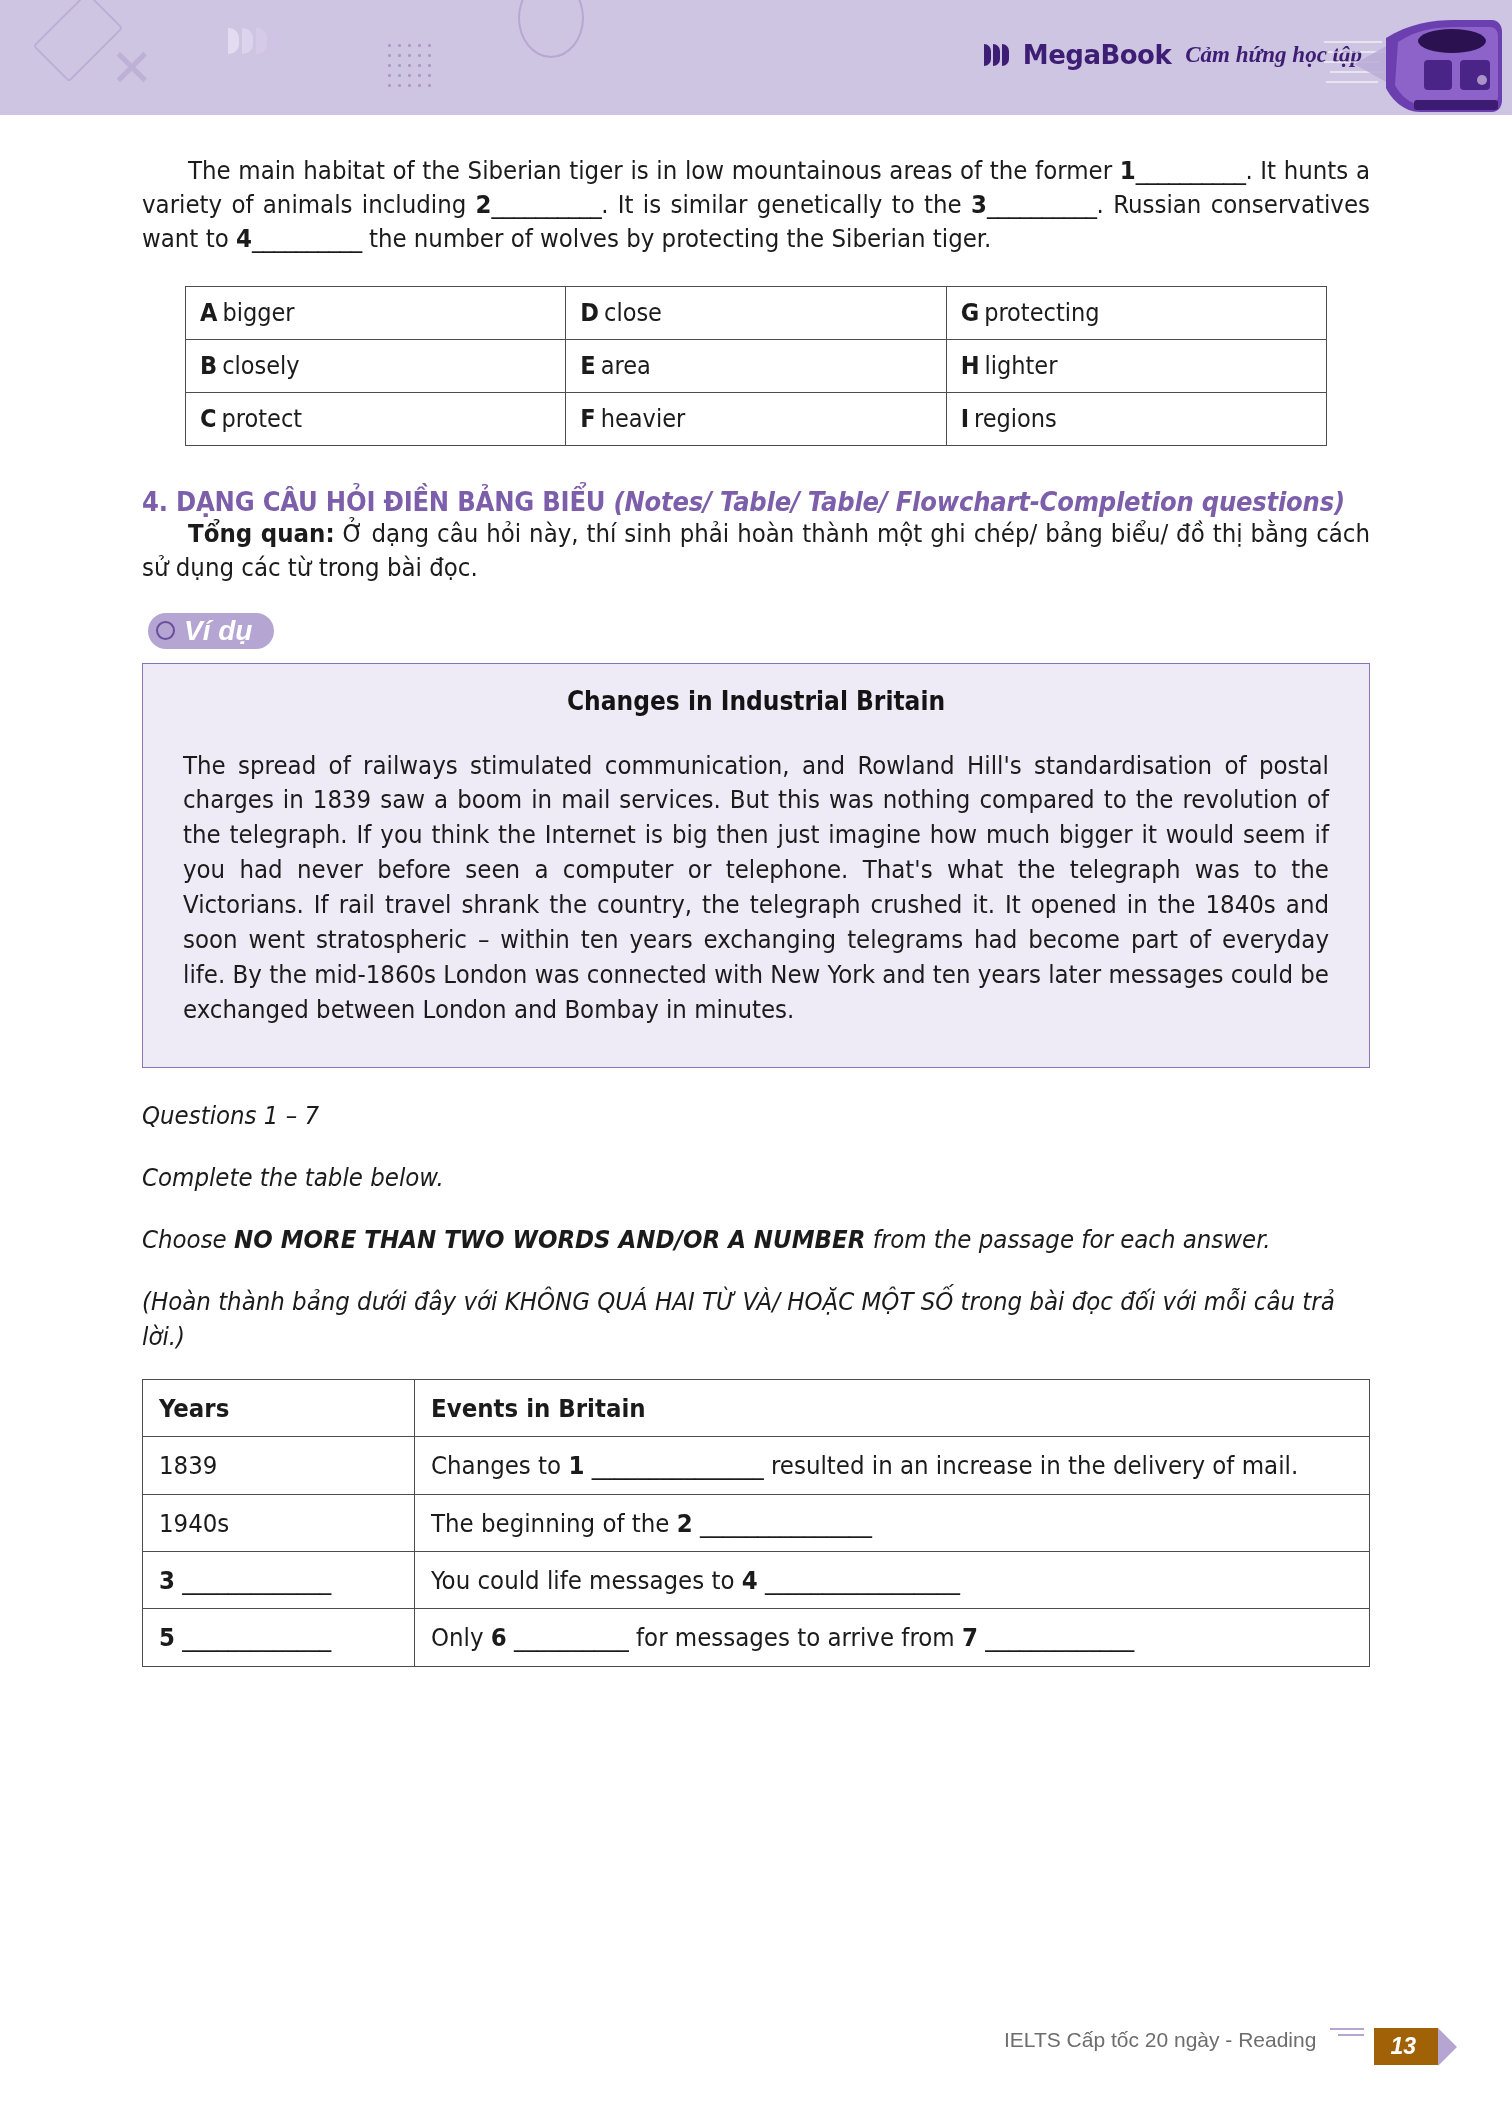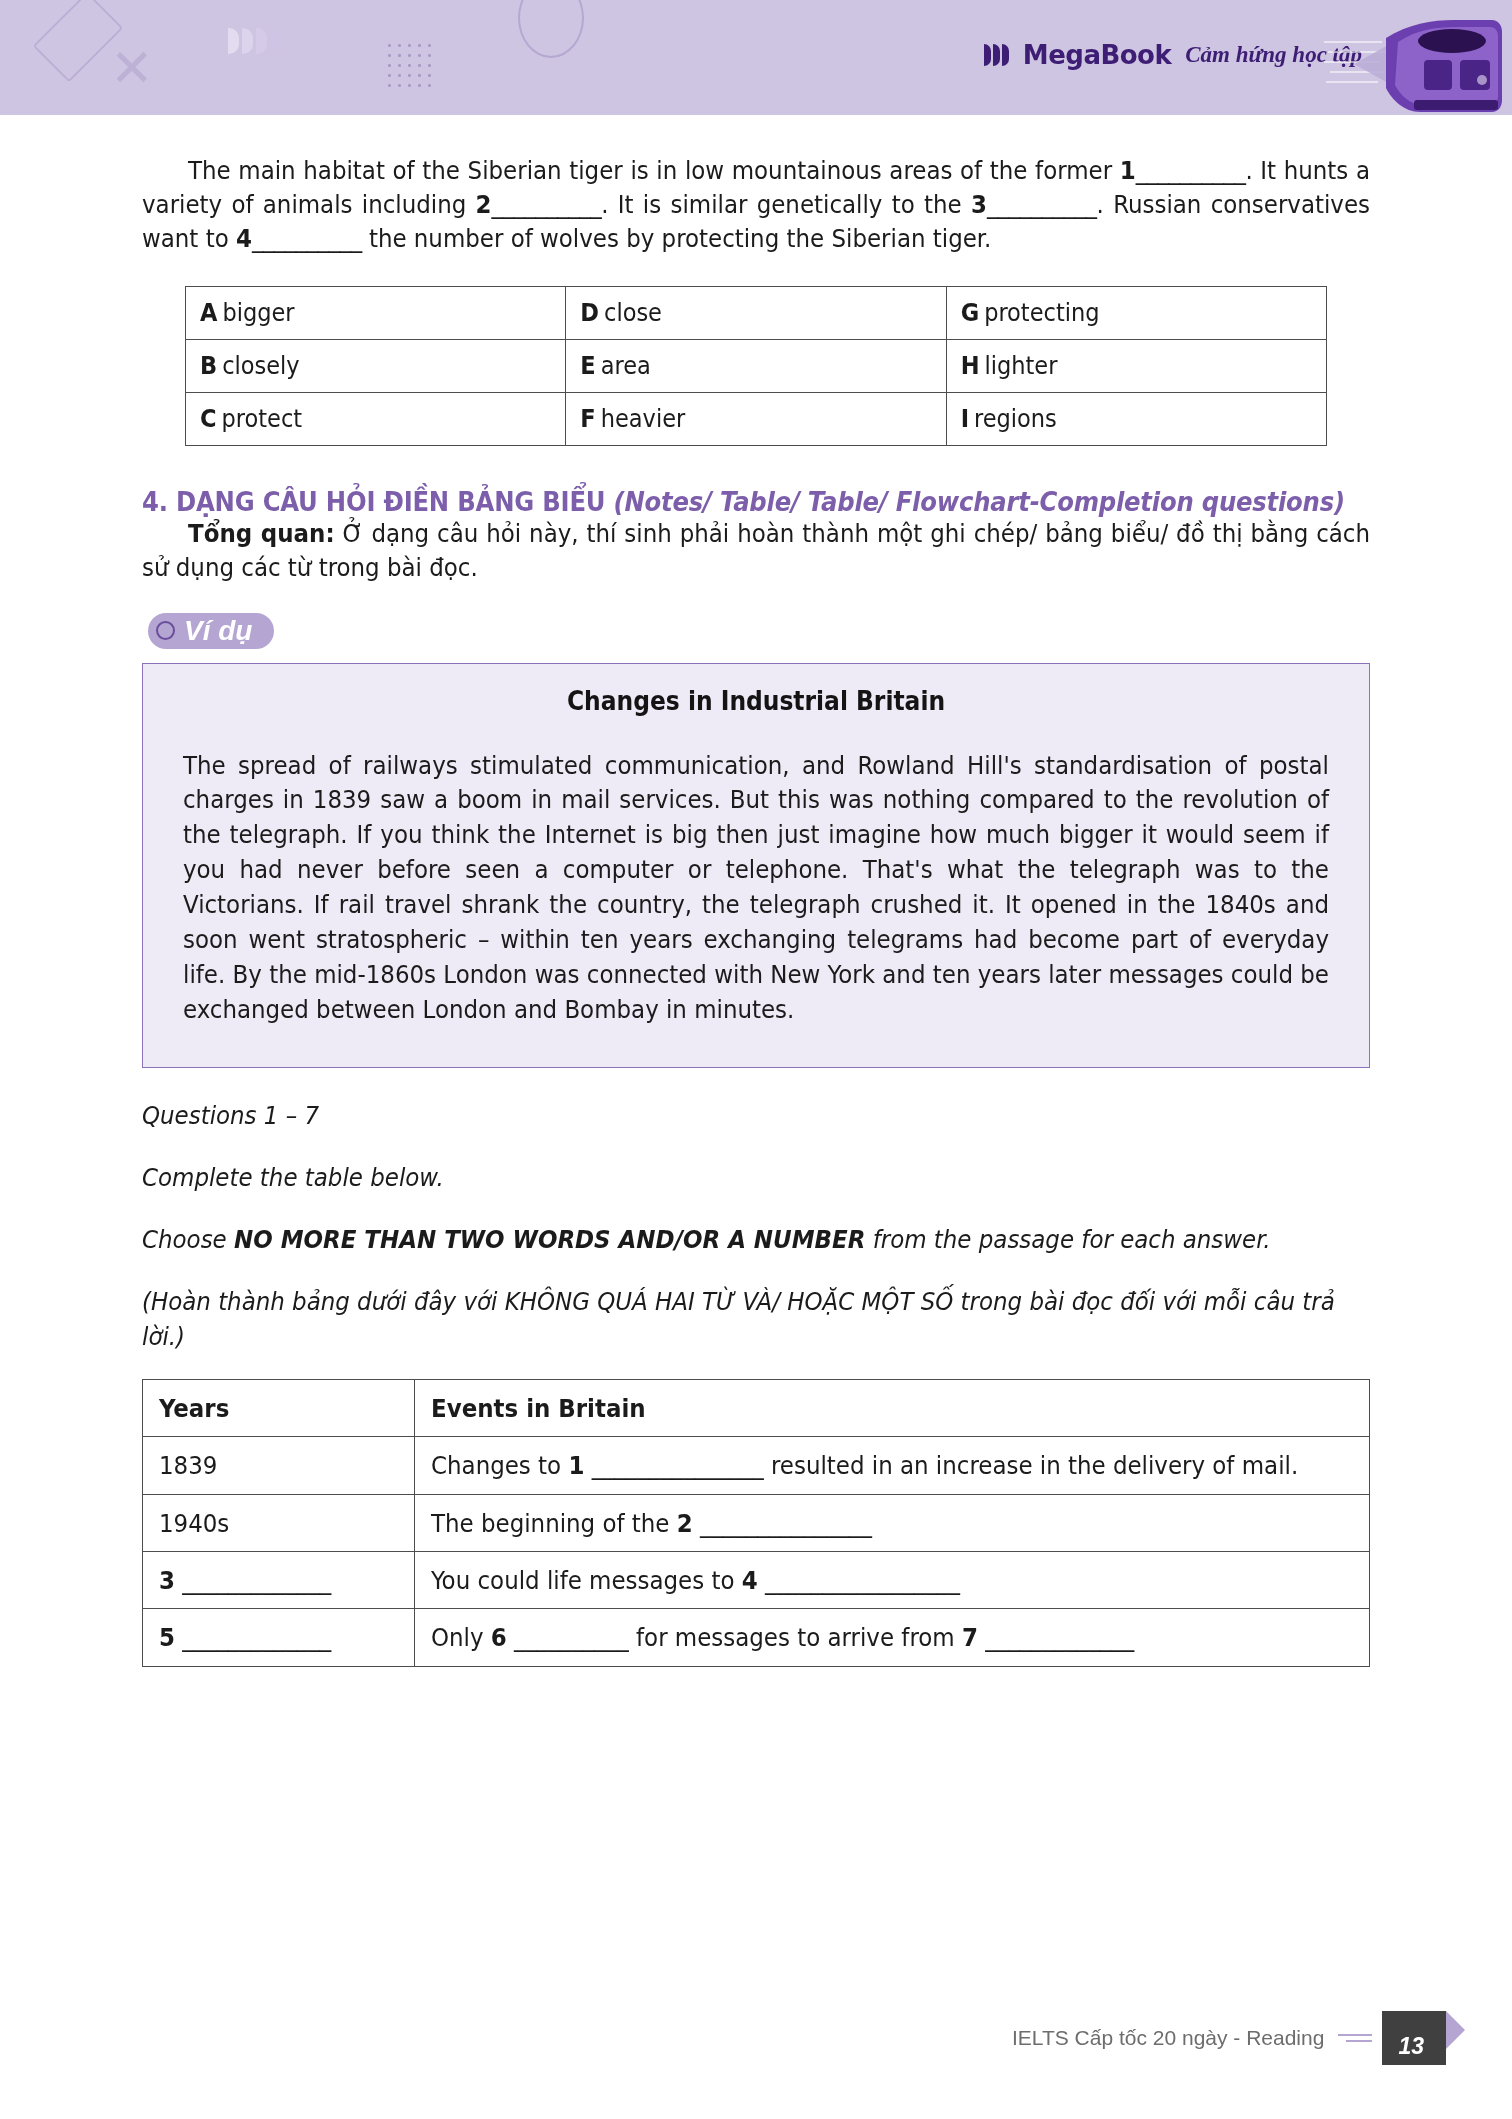--- a/index.html
+++ b/index.html
@@ -259,24 +259,24 @@
     line-height: 1.35;
     font-stretch: condensed;
   }
   table.answers th { font-weight: 700; }
   table.answers td b { font-weight: 700; }
   .col-years { width: 272px; }
 
   
   .footer {
     position: absolute;
-    right: 66px;
+    right: 74px;
     bottom: 54px;
     display: flex;
-    align-items: center;
+    align-items: flex-start;
     gap: 14px;
   }
   .footer-text {
     font-family: "Liberation Sans", sans-serif;
     font-size: 21px;
     color: #6d6d6d;
   }
   .footer-lines {
     display: flex;
     flex-direction: column;
@@ -286,27 +286,27 @@
   }
   .footer-lines i {
     display: block;
     height: 2px;
     background: #b5a5d2;
   }
   .footer-lines i:nth-child(1){ width: 34px; }
   .footer-lines i:nth-child(2){ width: 26px; }
   .footer-pill {
     position: relative;
-    background: #404040;
+    background: #a16207;
     color: #ffffff;
     font-family: "Liberation Sans", sans-serif;
     font-style: italic;
     font-weight: bold;
     font-size: 23px;
-    padding: 22px 22px 5px 16px;
+    padding: 5px 22px 5px 16px;
     display: flex;
     align-items: center;
   }
   .footer-pill::after {
     content: "";
     position: absolute;
     right: -19px; top: 0;
     width: 0; height: 0;
     border-top: 19px solid transparent;
     border-bottom: 19px solid transparent;

